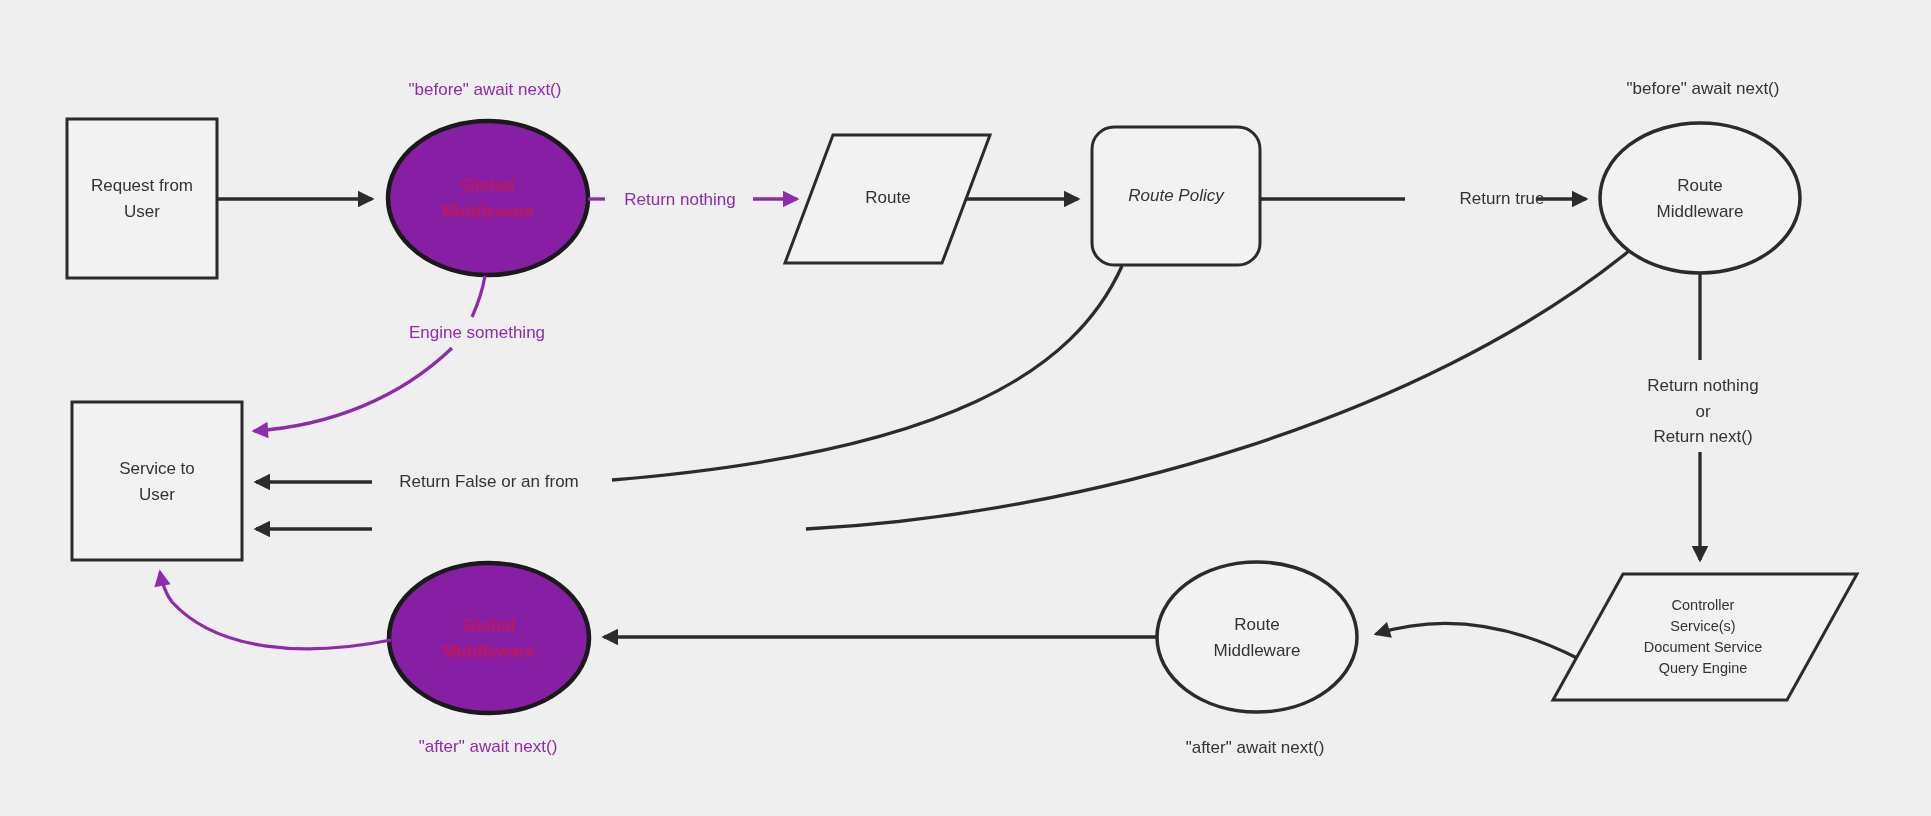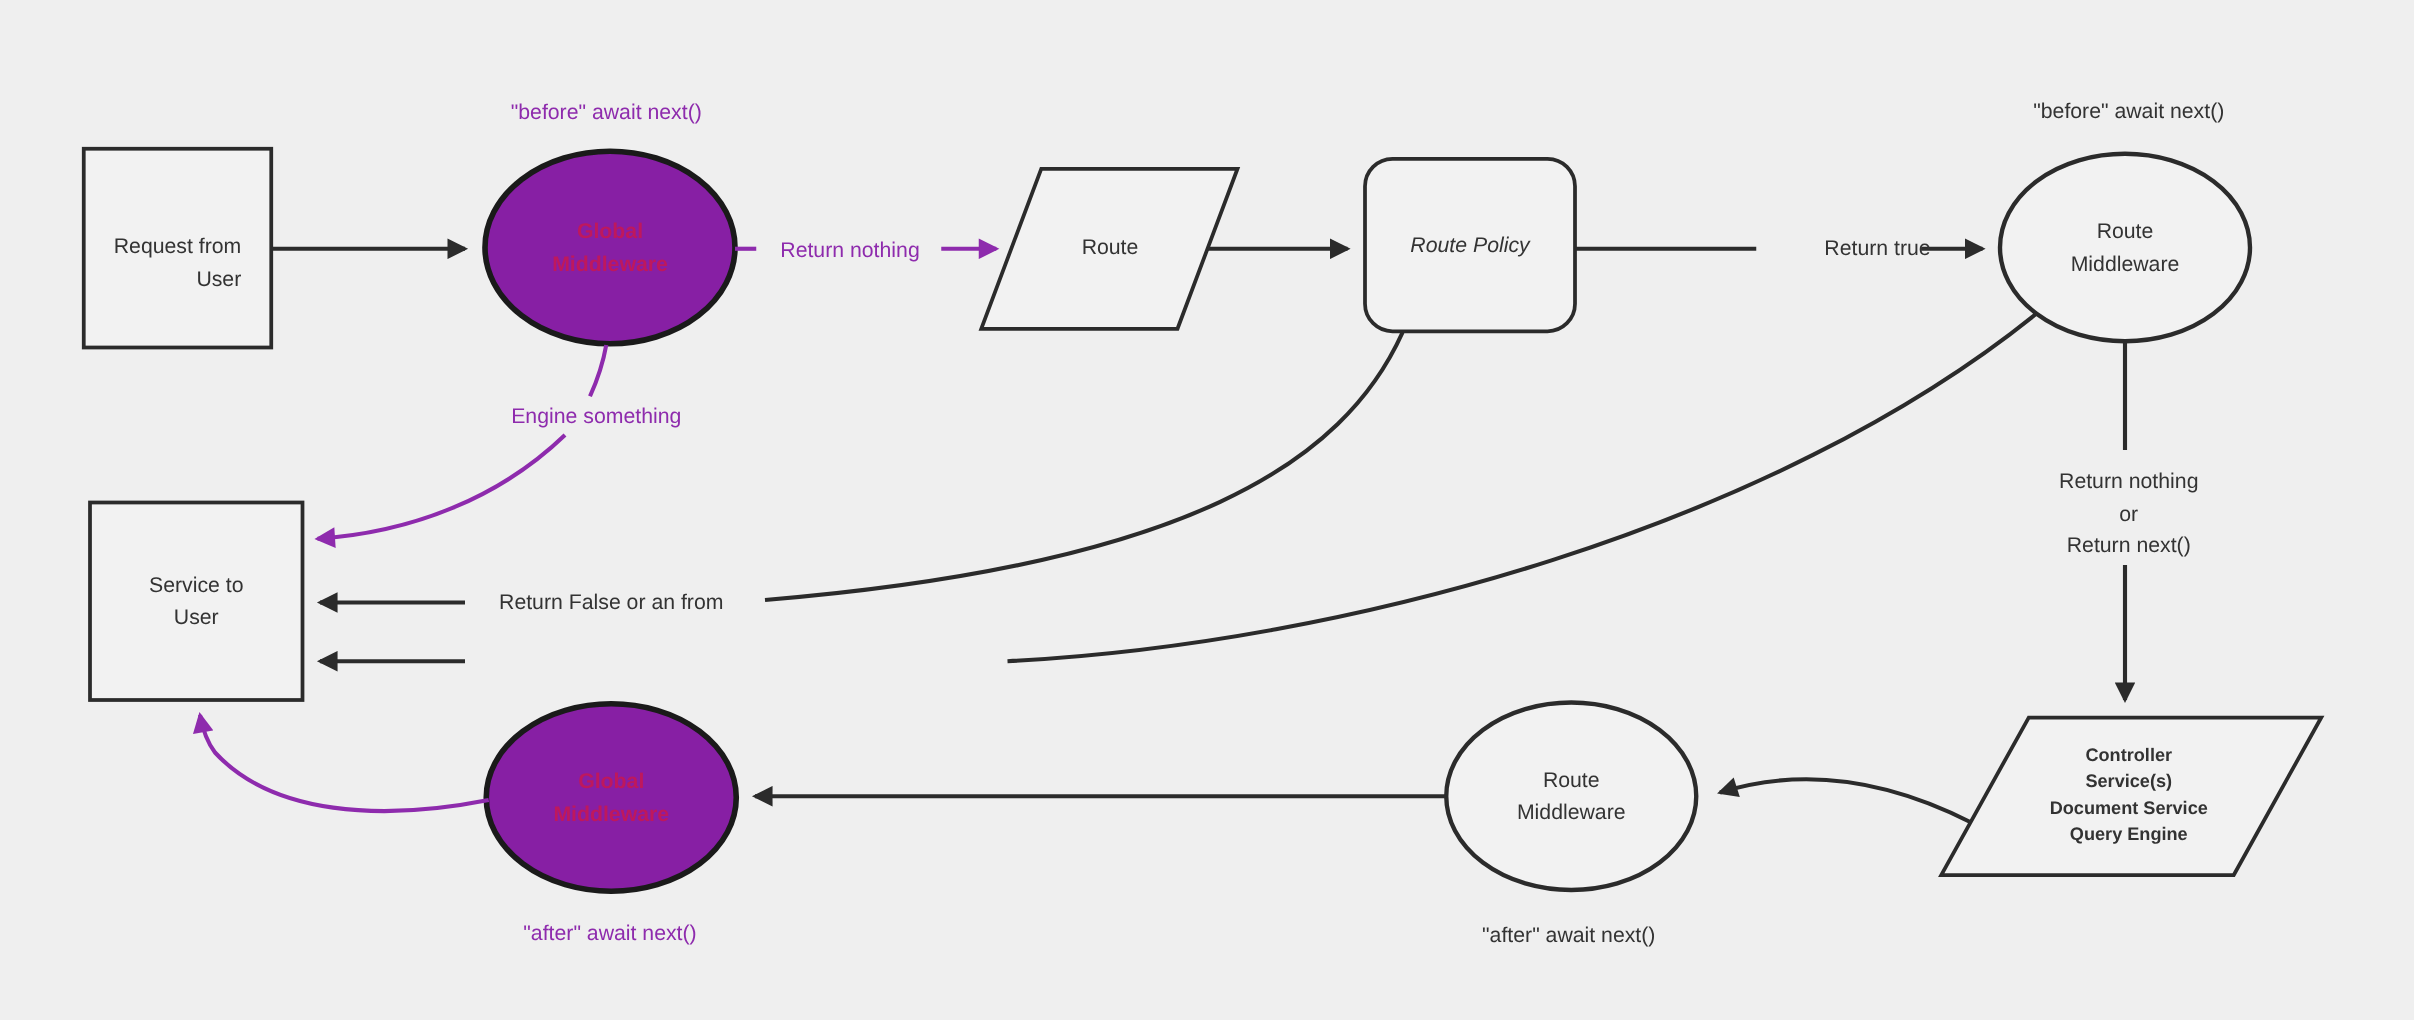--- a/index.html
+++ b/index.html
@@ -74,34 +74,34 @@
 
     <g stroke="#8e2bad" stroke-width="3.3" fill="none">
       <path d="M 588 199 H 605"></path>
       <path d="M 753 199 H 797" marker-end="url(#ah-purple)"></path>
       <path d="M 485 276 C 482 293 477 306 472 317"></path>
       <path d="M 452 348 C 400 398 330 426 254 431" marker-end="url(#ah-purple)"></path>
       <path d="M 391 640 C 305 657 218 652 172 602 C 166 594 162 583 160 572" marker-end="url(#ah-purple)"></path>
     </g>
   </svg>
 
-  <div class="lbl" style="left:142px;top:210px;text-align:right;">Request from
+  <div class="lbl" style="left:142px;top:198px;">Request from
 User</div>
 
   <div class="lbl node-white" style="left:488px;top:198px;">Global
 Middleware</div>
 
   <div class="lbl" style="left:888px;top:198px;">Route</div>
 
   <div class="lbl" style="left:1176px;top:196px;font-style:italic;">Route Policy</div>
 
   <div class="lbl" style="left:1700px;top:198px;">Route
 Middleware</div>
 
-  <div class="lbl small" style="left:1703px;top:637px;font-weight:bold;">Controller
+  <div class="lbl small" style="left:1703px;top:637px;">Controller
 Service(s)
 Document Service
 Query Engine</div>
 
   <div class="lbl" style="left:1257px;top:637px;">Route
 Middleware</div>
 
   <div class="lbl node-white" style="left:489px;top:638px;">Global
 Middleware</div>
 

